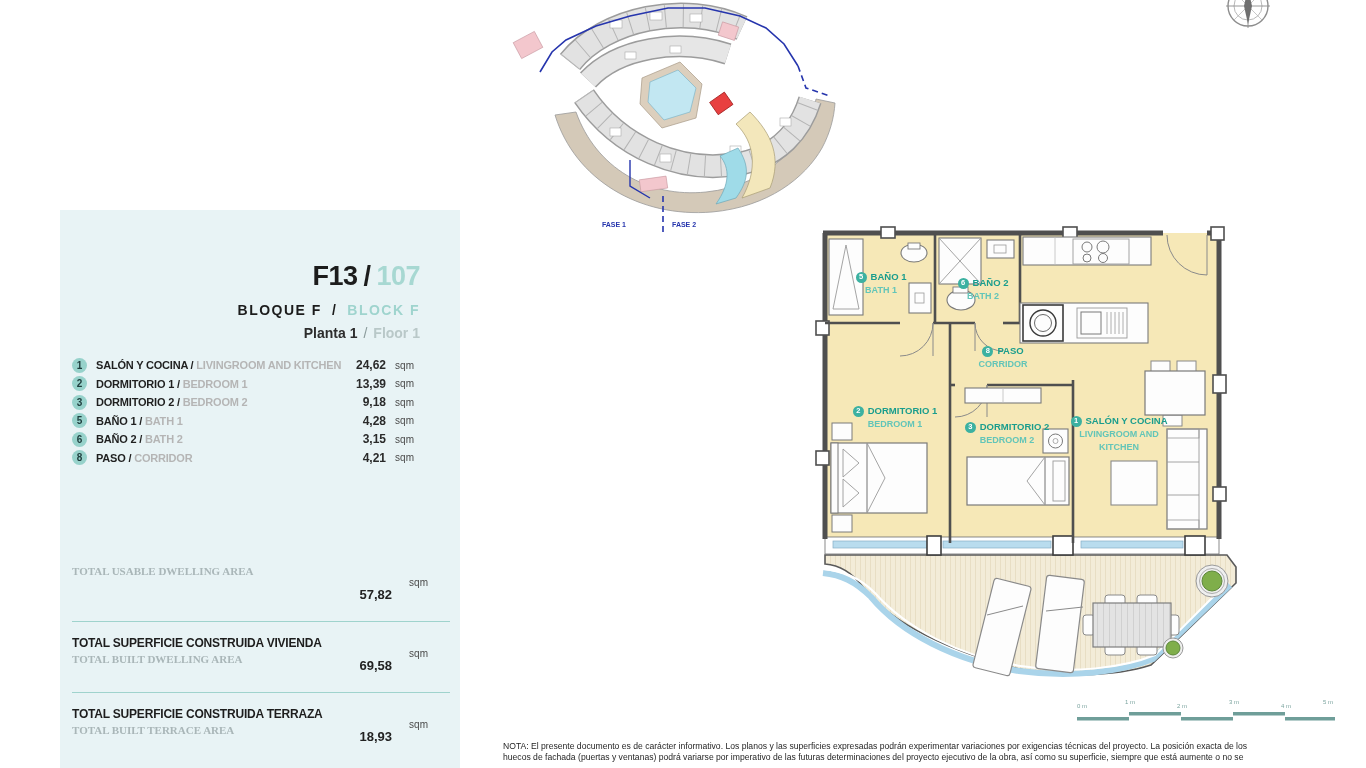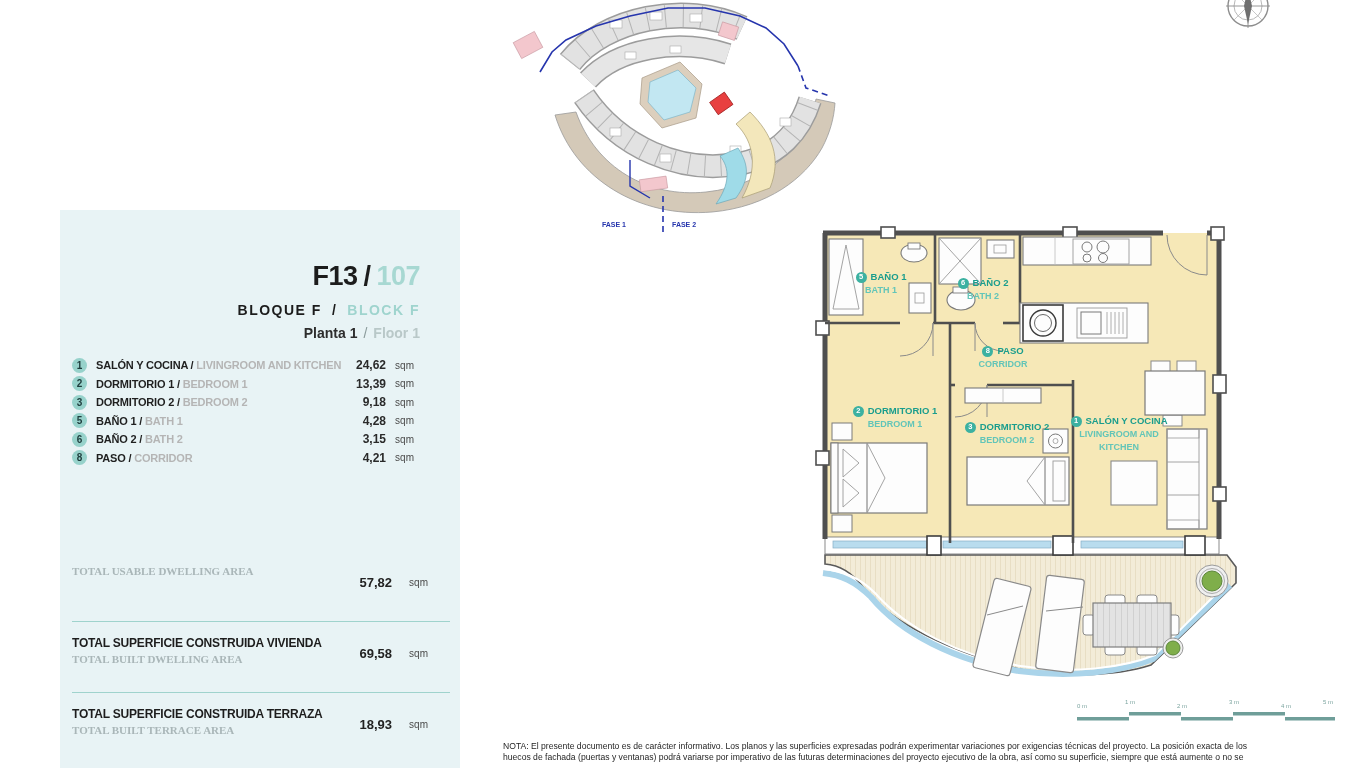--- a/index.html
+++ b/index.html
@@ -29,21 +29,21 @@
   .room-row .es{font-weight:700;color:#1f1f1f;}
   .room-row .sl{font-weight:700;color:#1f1f1f;}
   .room-row .en{color:#b5b5b5;font-weight:600;}
   .room-row .val{position:absolute;right:62px;font-size:12px;font-weight:700;color:#2a2a2a;}
   .room-row .unit{position:absolute;right:34px;font-size:10px;color:#4a4a4a;}
 
   .totals{position:absolute;left:12px;top:352px;width:378px;}
   .total-block{position:relative;height:42px;margin-bottom:14px;}
   .total-block .es{font-size:12px;font-weight:800;letter-spacing:-.2px;color:#1d1d1d;}
   .total-block .en{font-size:11px;font-weight:600;color:#a9b6b8;margin-top:3px;font-family:Liberation Serif, serif;}
-  .total-block .val{position:absolute;right:58px;top:10px;font-size:13px;font-weight:600;}
+  .total-block .val{position:absolute;right:58px;top:22px;font-size:13px;font-weight:600;}
   .total-block .unit{position:absolute;right:22px;top:12px;font-size:10px;color:#4a4a4a;}
   .tdiv{height:1px;background:#9fd3cd;margin:0 0 14px 0;width:378px;}
 
   
   .plan-label{position:absolute;text-align:center;line-height:12px;white-space:nowrap;}
   .plan-label .l1{display:flex;align-items:center;justify-content:center;gap:4px;
                   font-size:9.5px;font-weight:700;color:#1a9d8d;}
   .pbadge{width:11px;height:11px;border-radius:50%;background:#3cb1a1;color:#fff;
           font-size:7.5px;font-weight:700;display:flex;align-items:center;justify-content:center;}
   .plan-label .en{font-size:9px;font-weight:700;color:#63c5b8;margin-top:1px;}

